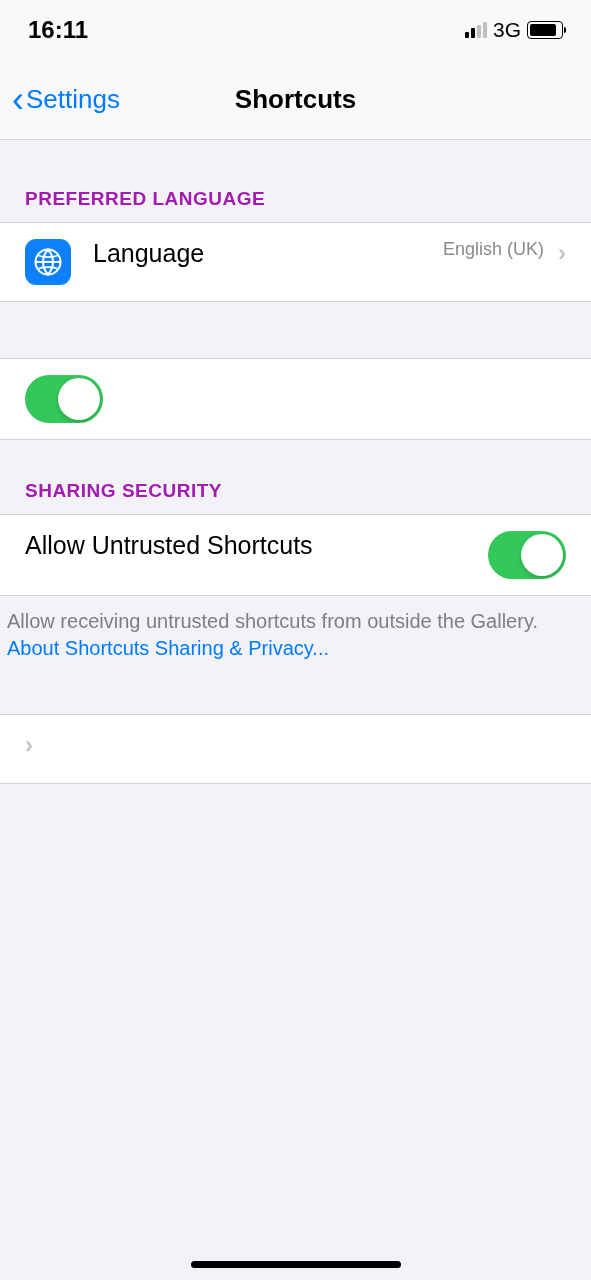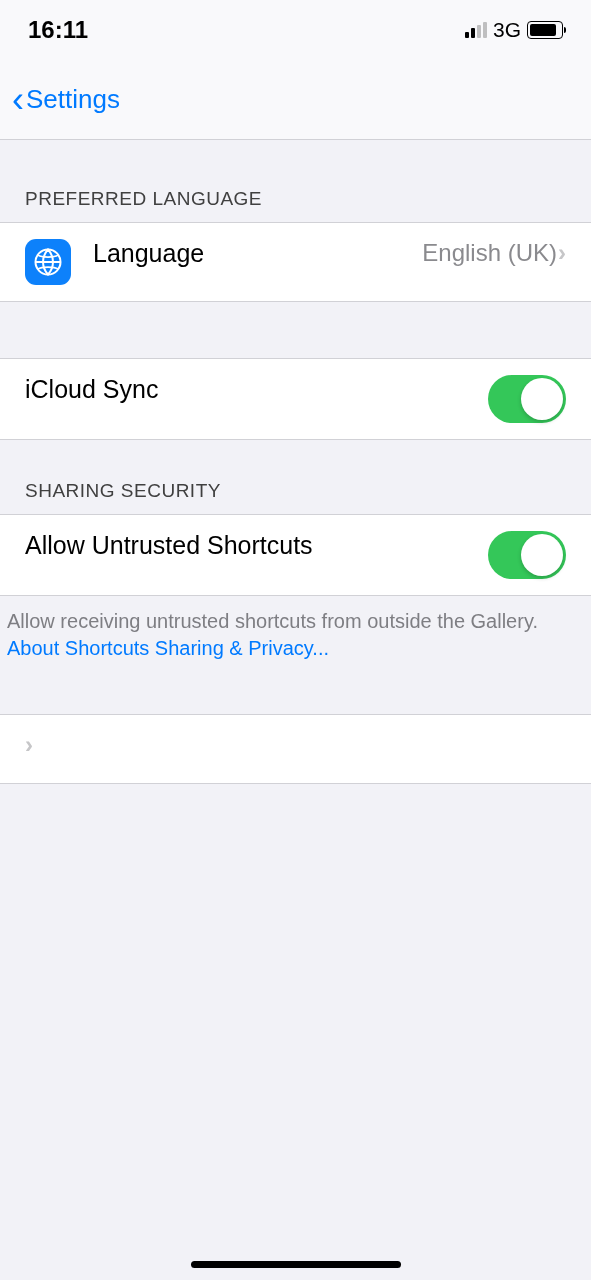--- a/index.html
+++ b/index.html
@@ -105,22 +105,22 @@
       position: absolute;
       left: 50%;
       transform: translateX(-50%);
       font-size: 26px;
       font-weight: 600;
       color: #000;
     }
     .section-header {
       padding: 40px 25px 12px;
       font-size: 19px;
-      font-weight: 400;
-      color: #404040;
+      font-weight: 700;
+      color: #a21caf;
       letter-spacing: 0.5px;
     }
     .section-header.first {
       padding-top: 48px;
     }
     .cell {
       background: #fff;
       border-top: 0.5px solid #d1d1d6;
       border-bottom: 0.5px solid #d1d1d6;
       padding: 16px 25px;
@@ -139,24 +139,24 @@
       margin-right: 22px;
       flex-shrink: 0;
     }
     .cell-label {
       font-size: 25px;
       font-weight: 400;
       color: #000;
       flex: 1;
     }
     .cell-value {
-      font-size: 24px;
+      font-size: 18px;
       font-weight: 400;
       color: #8a8a8e;
-      margin-right: 1px;
+      margin-right: 14px;
     }
     .chevron-right {
       color: #c6c6c8;
       font-size: 24px;
       font-weight: 600;
     }
     .toggle {
       width: 78px;
       height: 48px;
       background: #34c759;
@@ -222,20 +222,21 @@
       <div class="battery-fill"></div>
     </div>
   </div>
 </div>
 
 <div class="nav-bar">
   <div class="back-button">
     <span class="chevron-left">‹</span>
     <span>Settings</span>
   </div>
+  <div class="nav-title">Shortcuts</div>
 </div>
 
 <div class="section-header first">PREFERRED LANGUAGE</div>
 
 <div class="cell">
   <div class="icon-box">
     <svg class="globe-svg" viewBox="0 0 24 24" fill="none" stroke="#fff" stroke-width="1.6">
       <circle cx="12" cy="12" r="10"></circle>
       <line x1="2" y1="12" x2="22" y2="12"></line>
       <path d="M12 2a15 15 0 0 1 4 10 15 15 0 0 1-4 10 15 15 0 0 1-4-10 15 15 0 0 1 4-10z"></path>
@@ -244,21 +245,20 @@
     </svg>
   </div>
   <div class="cell-label">Language</div>
   <div class="cell-value">English (UK)</div>
   <div class="chevron-right">›</div>
 </div>
 
 <div class="spacer-small"></div>
 
 <div class="cell">
-  <div class="cell-label">iCloud Sync</div>
   <div class="toggle">
     <div class="toggle-knob"></div>
   </div>
 </div>
 
 <div class="section-header">SHARING SECURITY</div>
 
 <div class="cell">
   <div class="cell-label">Allow Untrusted Shortcuts</div>
   <div class="toggle">

